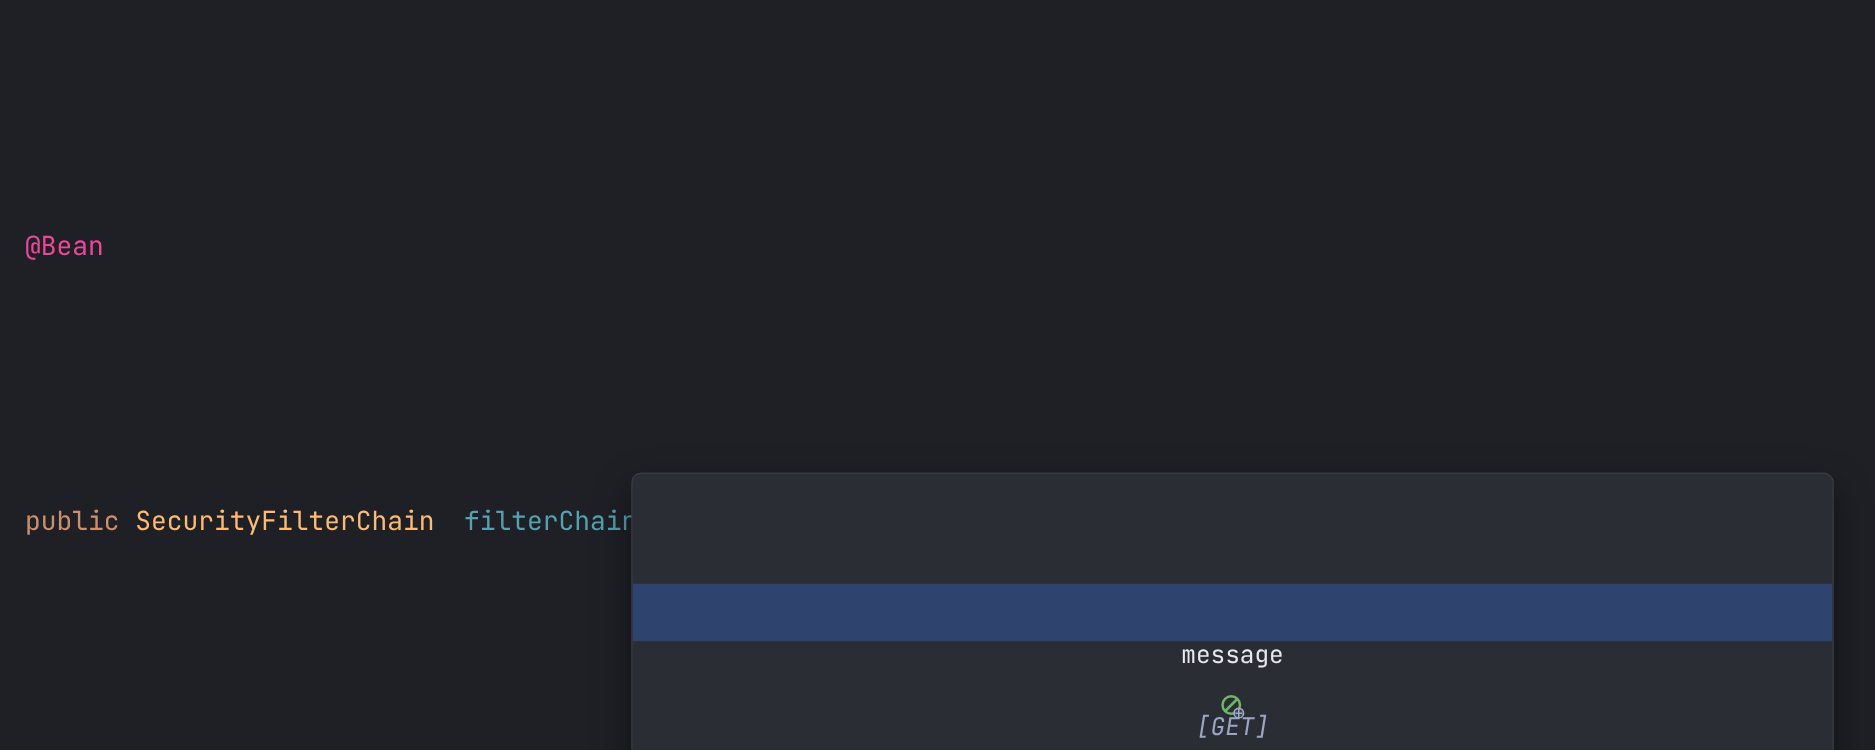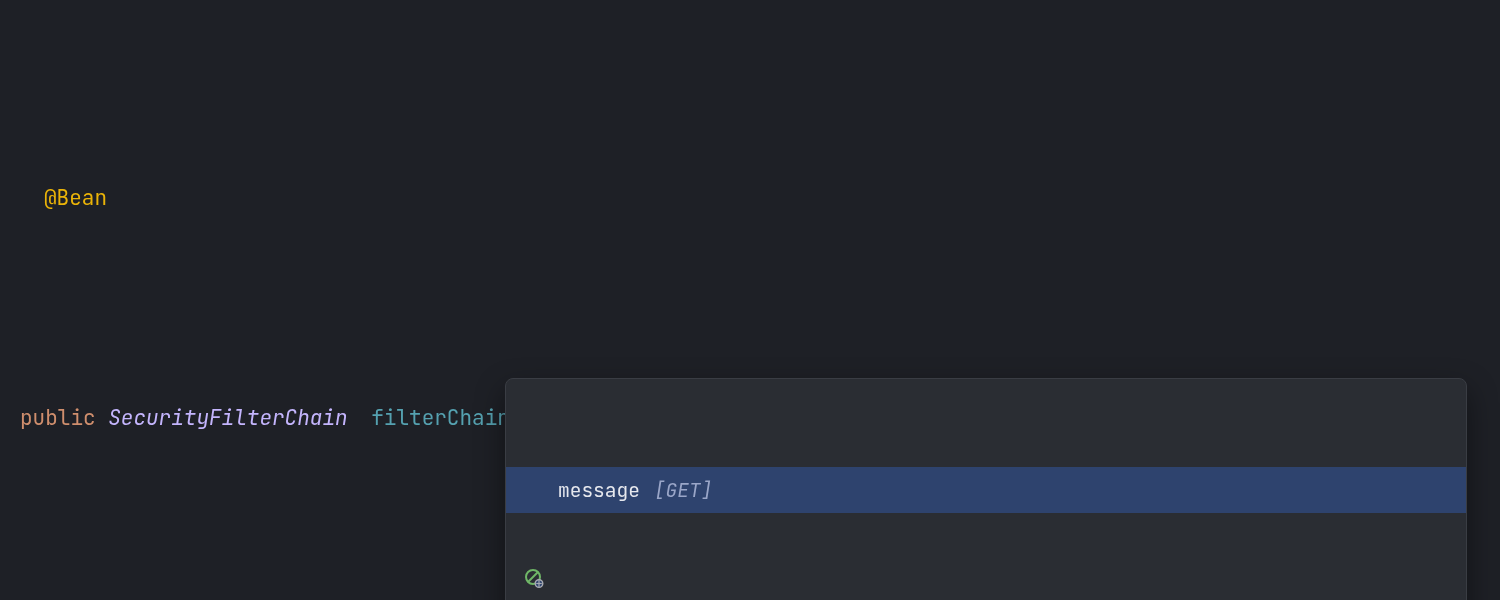--- a/index.html
+++ b/index.html
@@ -17,23 +17,23 @@
     color: #bcbec4;
     white-space: pre;
     padding-left: 20px;
     position: relative;
   }
   .line {
     height: 44px;
     position: relative;
   }
 
-  .tok-ann   { color: #eab308; margin-left: 24px; }
+  .tok-ann   { color: #ec4899; }
   .tok-kw    { color: #cf8e6d; }
-  .tok-def   { color: #c4b5fd; font-style: italic; }
+  .tok-def   { color: #fdba74; }
   .tok-decl  { color: #55a1b0; margin-left: 11px; }
   .tok-punc  { color: #bcbec4; }
 
   
   .popup {
     position: absolute;
     left: 505px;
     top: 378px;
     width: 960px;
     background: #2a2d33;
@@ -44,20 +44,21 @@
     font-size: 19.5px;
     color: #bcbec4;
     overflow: hidden;
   }
   .popup-row {
     display: flex;
     align-items: center;
     height: 46px;
     padding: 0 18px;
     gap: 14px;
+    flex-direction: column;
   }
   .popup-row.sel {
     background: #2e436e;
     color: #d7dae1;
   }
   .popup-row .name { color: #bcbec4; }
   .popup-row.sel .name { color: #e6e8ee; }
   .popup-row .meta { color: #7d828f; font-style: italic; }
   .popup-row.sel .meta { color: #9aa6c8; }
   .popup-row .spacer { flex: 1; }

